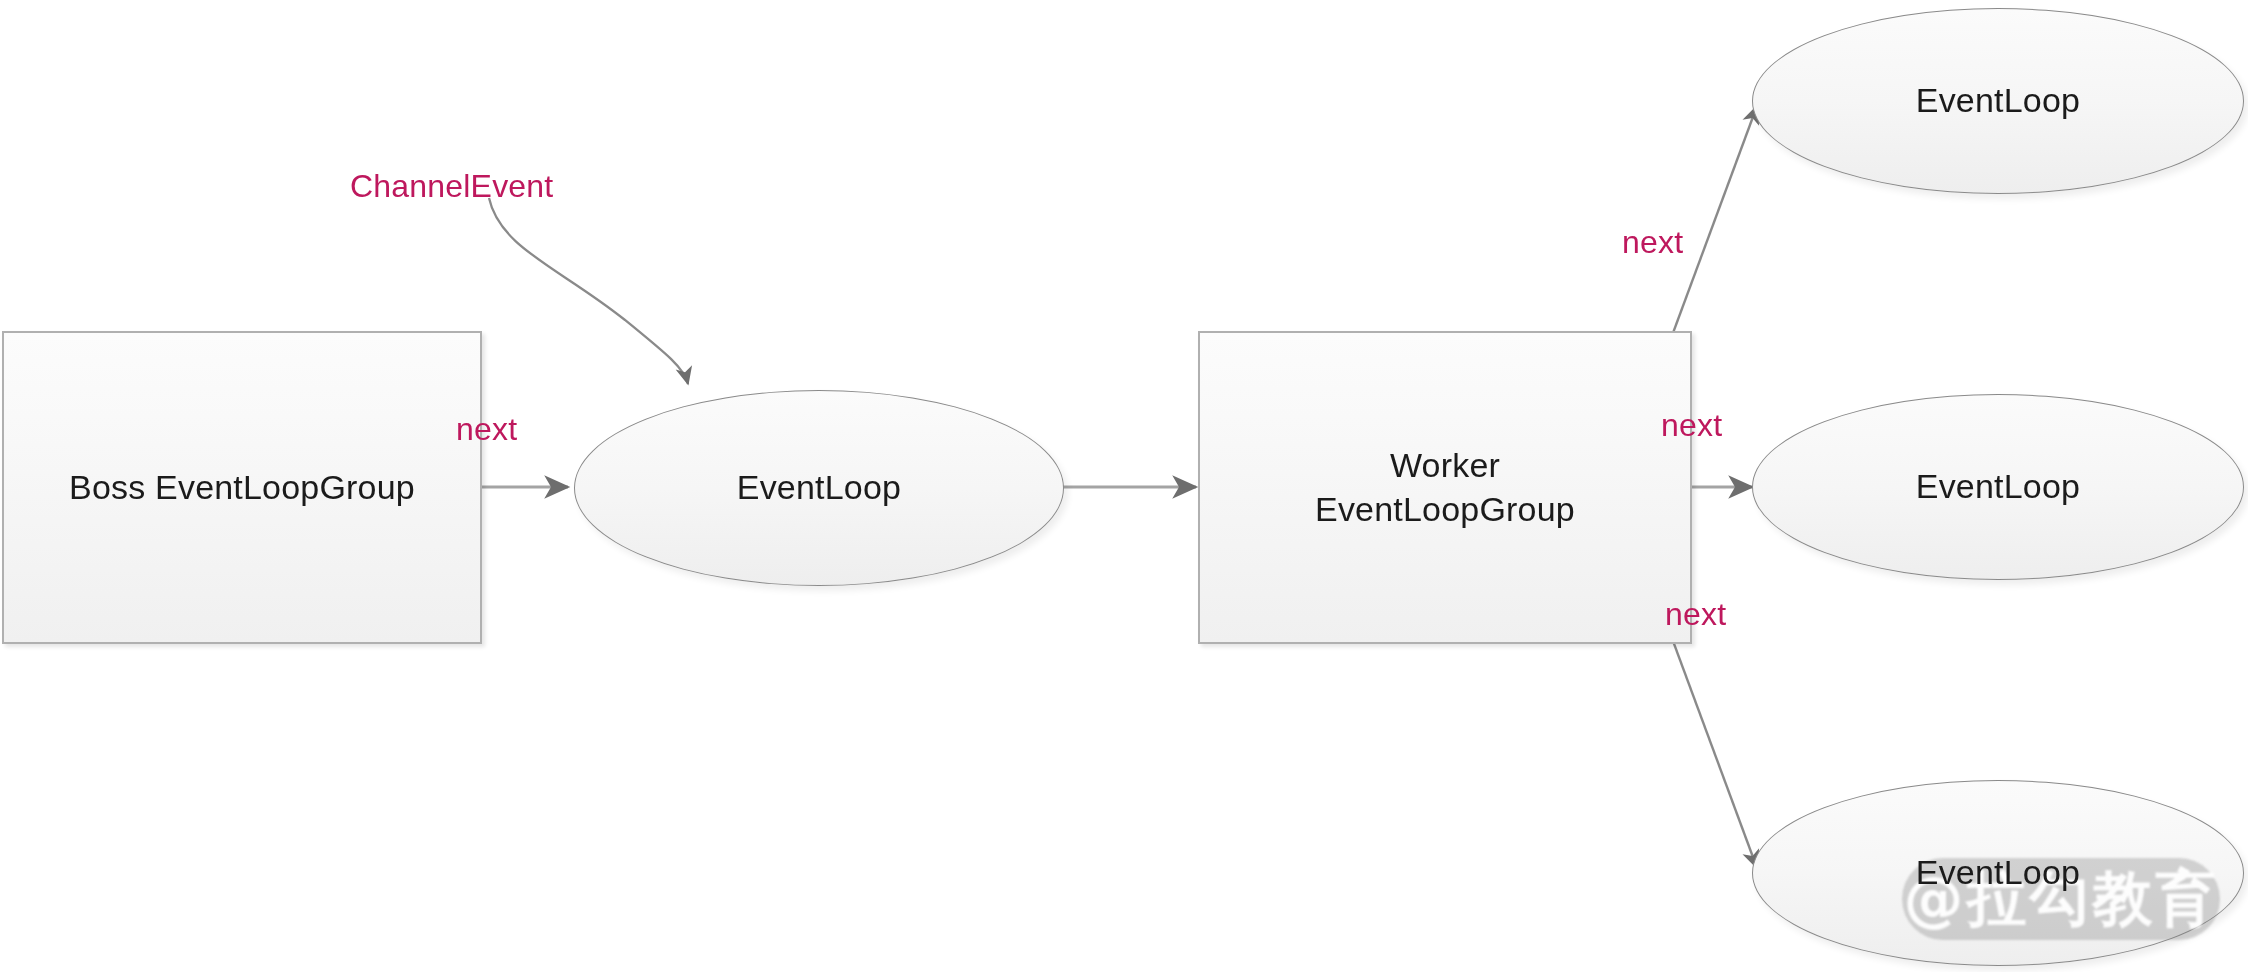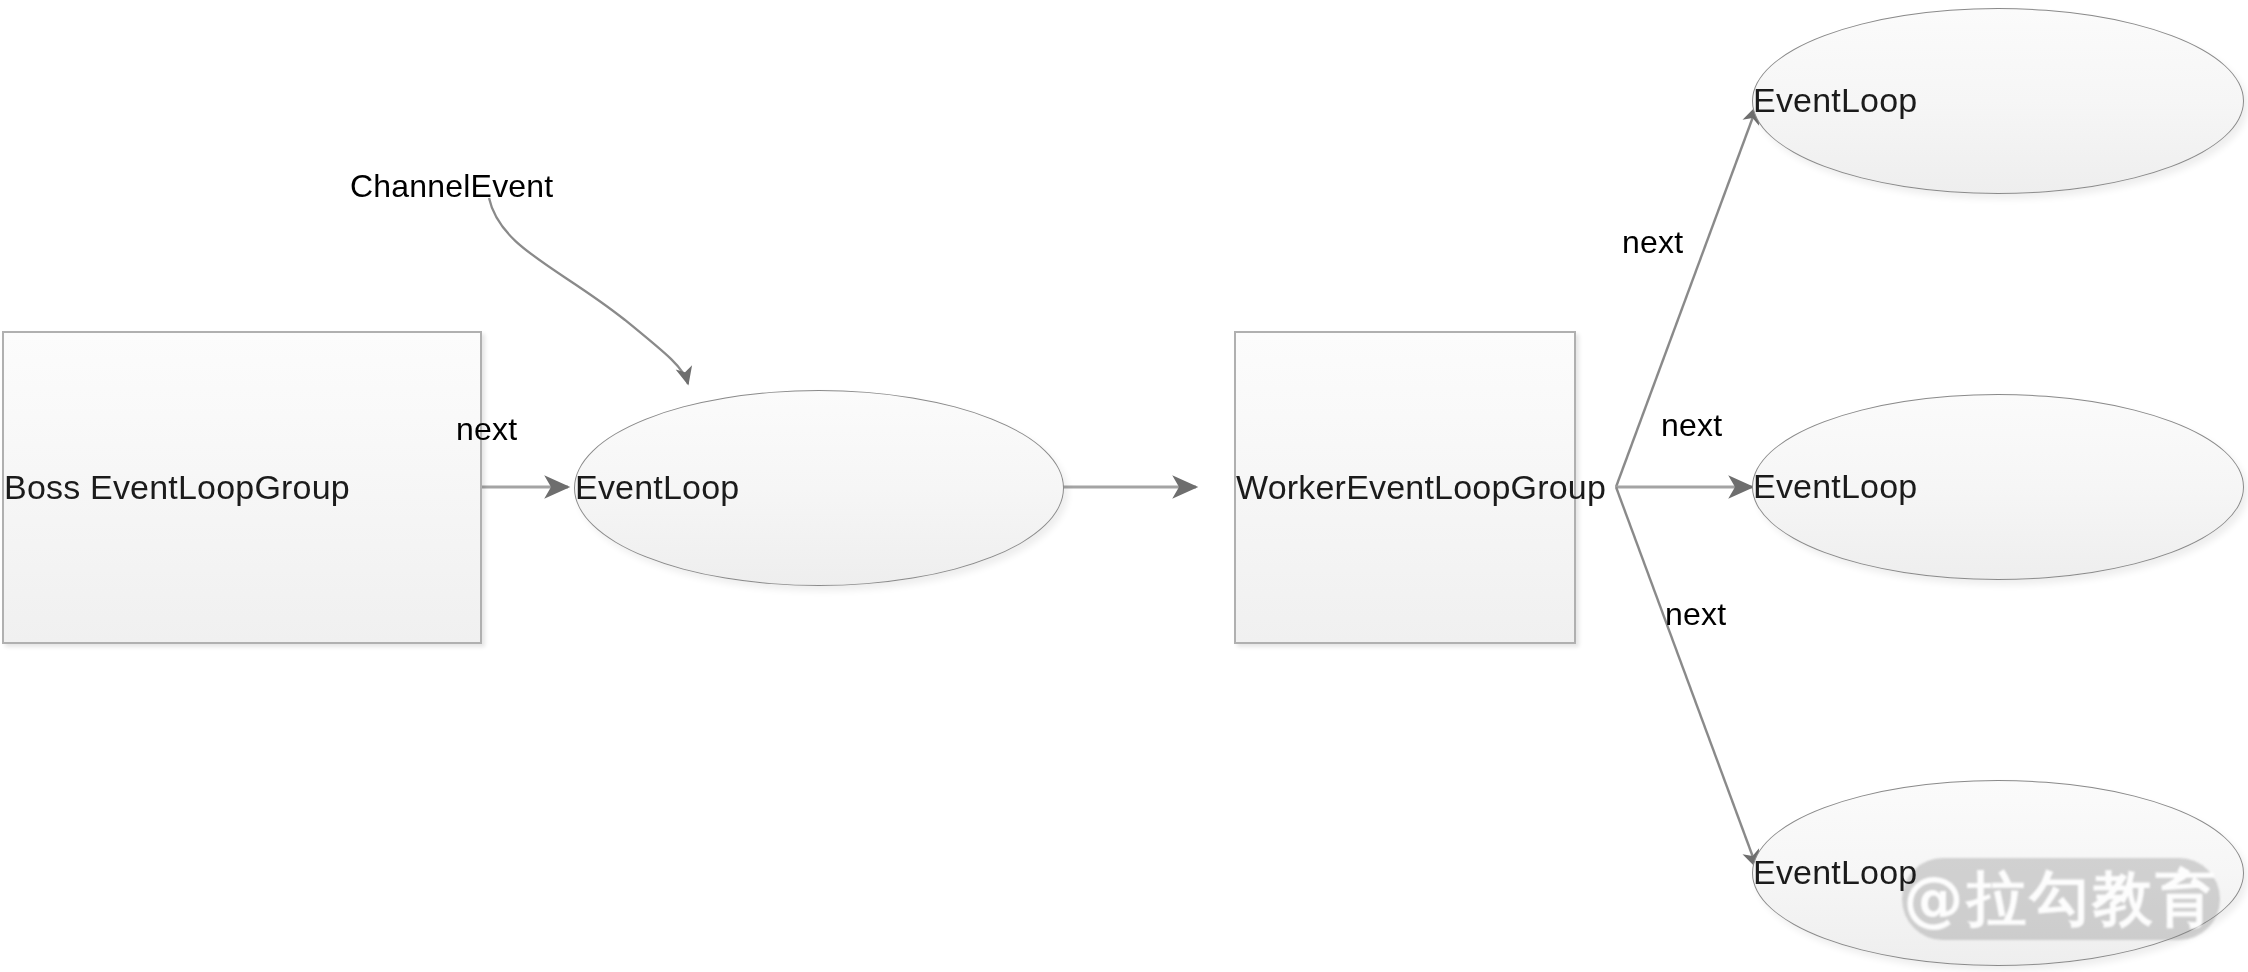--- a/index.html
+++ b/index.html
@@ -25,20 +25,21 @@
     height: 972px;
     pointer-events: none;
   }
 
   
   .node {
     position: absolute;
     box-sizing: border-box;
     display: flex;
     align-items: center;
+    justify-content: center;
     text-align: center;
     color: #1b1b1b;
     font-size: 34px;
     line-height: 1.28;
     letter-spacing: 0.2px;
   }
 
   .rect {
     background: linear-gradient(to bottom, #fcfcfc 0%, #f7f7f7 45%, #f0f0f0 100%);
     border: 2px solid #b0b0b0;
@@ -49,21 +50,21 @@
     background: linear-gradient(to bottom, #fbfbfb 0%, #f6f6f6 50%, #eeeeee 100%);
     border: 1.6px solid #8a8a8a;
     border-radius: 50%;
     box-shadow: 4px 5px 7px rgba(0,0,0,0.07);
   }
 
   
   .edge-label {
     position: absolute;
     font-size: 32px;
-    color: #000000;
+    color: #be185d;
     white-space: nowrap;
     letter-spacing: 0.2px;
   }
 
   
   .watermark {
     position: absolute;
     display: flex;
     align-items: center;
     justify-content: center;
@@ -116,21 +117,21 @@
   </svg>
 
   <div class="node rect" style="left:2px; top:331px; width:480px; height:313px;">
     <span>Boss EventLoopGroup</span>
   </div>
 
   <div class="node ellipse" style="left:574px; top:390px; width:490px; height:196px;">
     <span>EventLoop</span>
   </div>
 
-  <div class="node rect" style="left:1198px; top:331px; width:342px; height:313px; margin-left:36px;">
+  <div class="node rect" style="left:1198px; top:331px; width:494px; height:313px; flex-direction:column;">
     <span>Worker</span>
     <span>EventLoopGroup</span>
   </div>
 
   <div class="node ellipse" style="left:1752px; top:8px; width:492px; height:186px;">
     <span>EventLoop</span>
   </div>
 
   <div class="node ellipse" style="left:1752px; top:394px; width:492px; height:186px;">
     <span>EventLoop</span>

